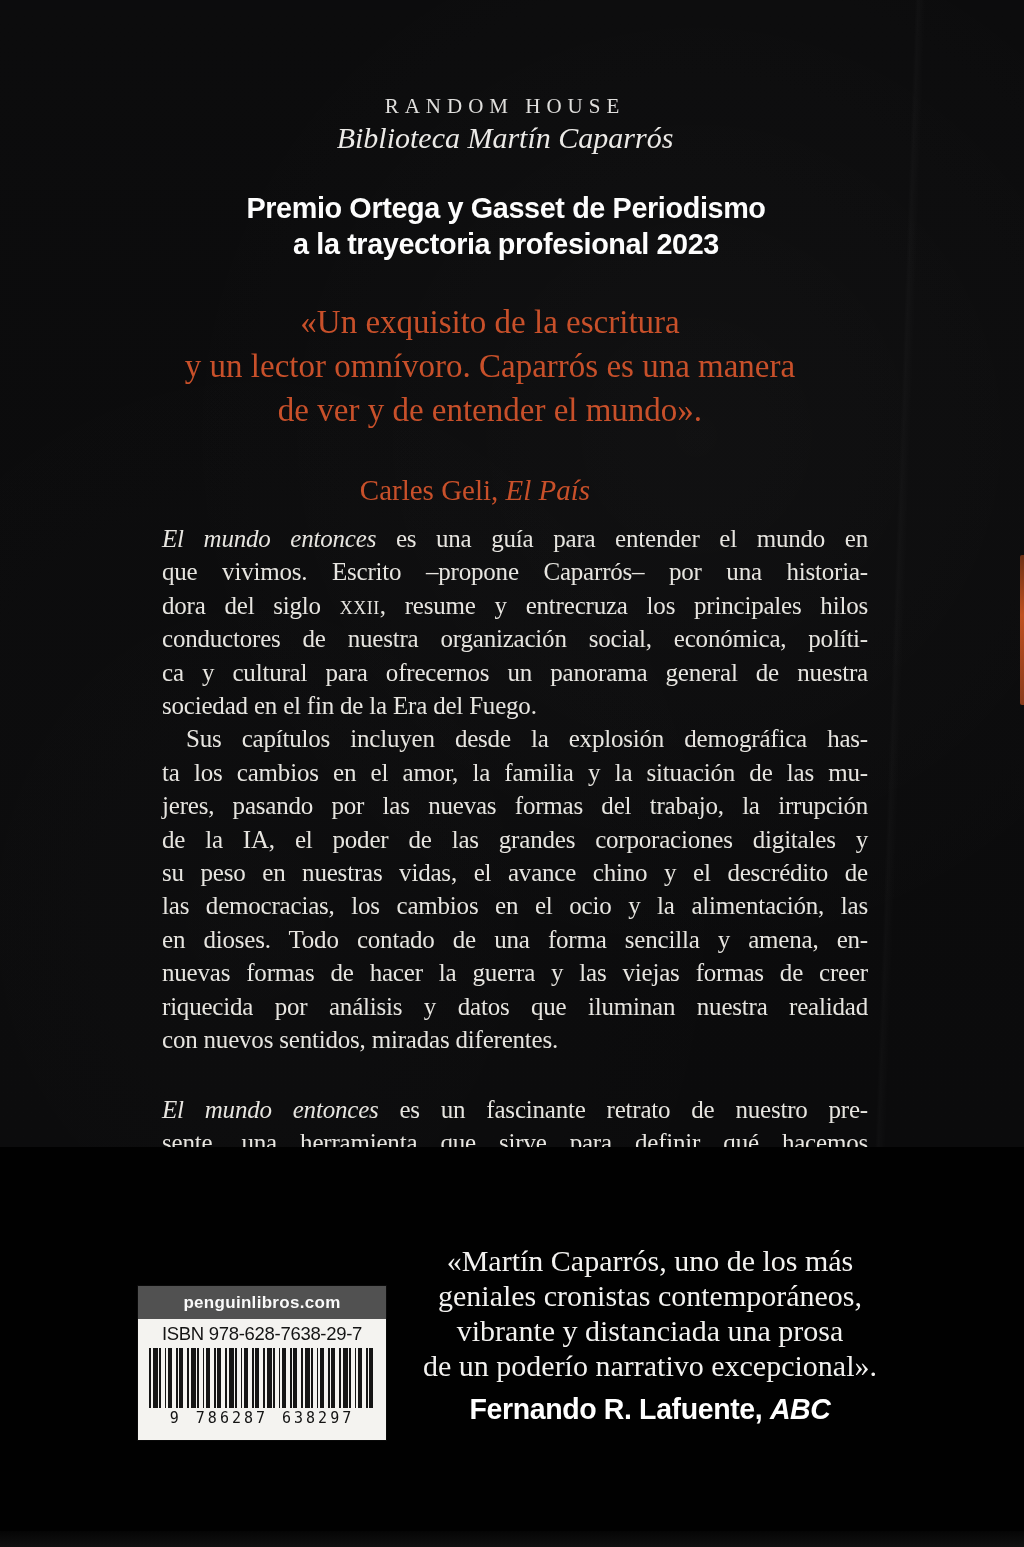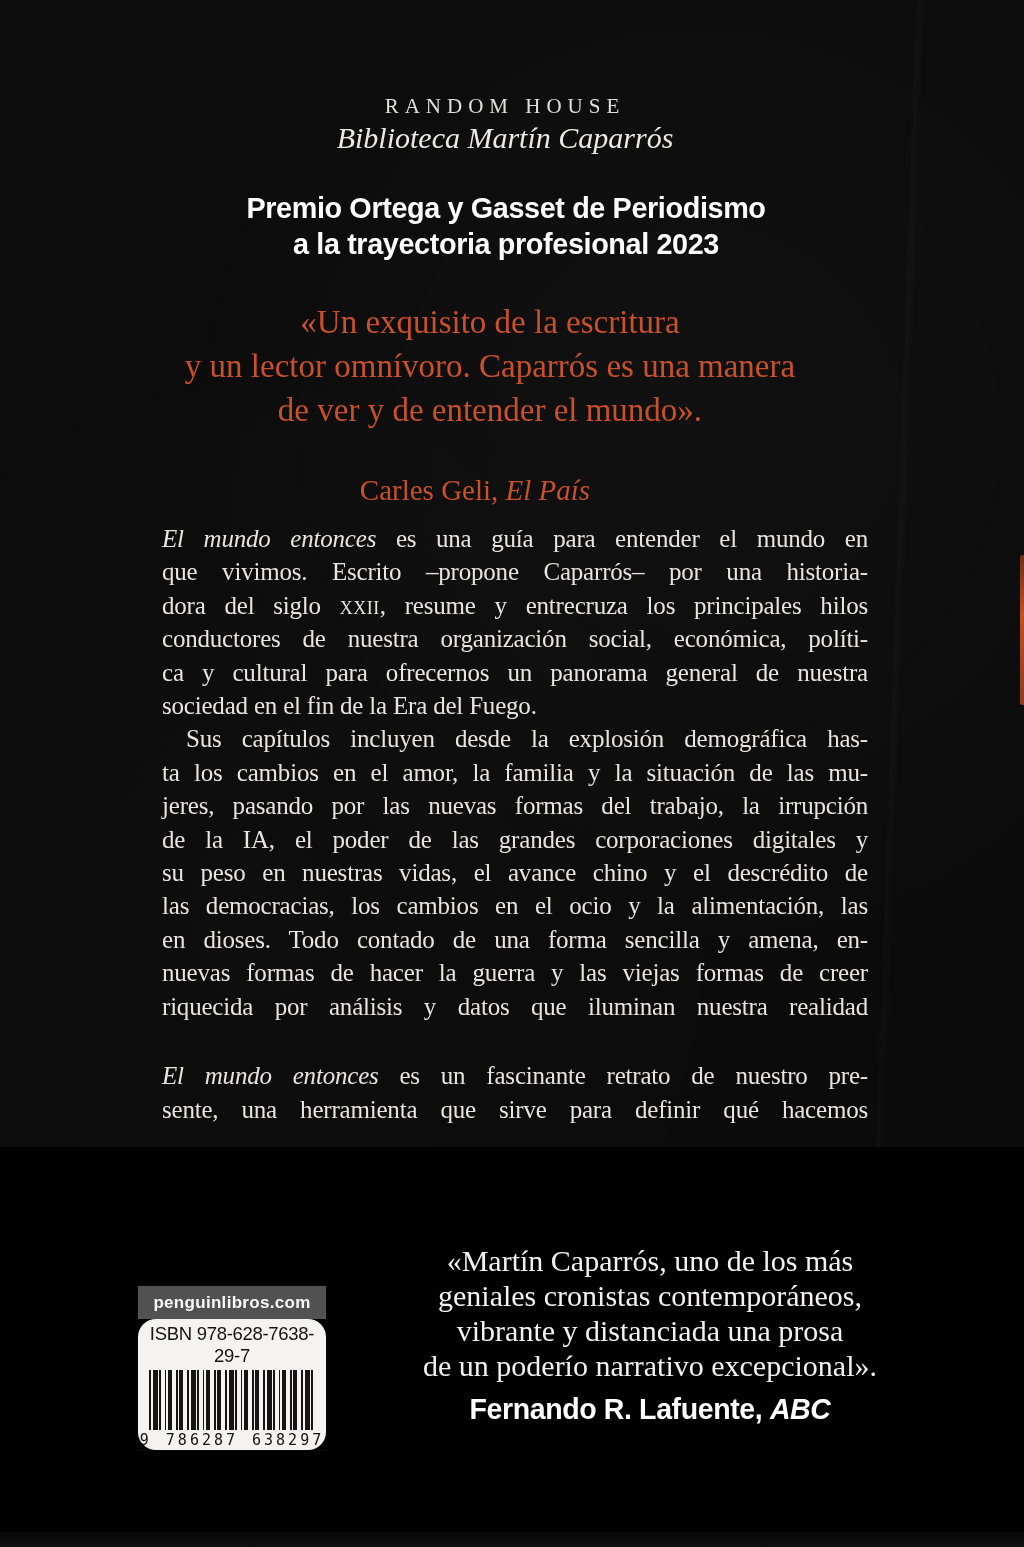--- a/index.html
+++ b/index.html
@@ -73,31 +73,31 @@
   .bottom-band{
     position:absolute;left:0;top:1147px;width:1024px;height:400px;
     background:#010101;
   }
   .surface-strip{
     position:absolute;left:0;bottom:0;width:1024px;height:16px;
     background:linear-gradient(#050505,#111);
   }
   
   .barcode-label{
-    position:absolute;left:138px;top:139px;width:188px;
+    position:absolute;left:138px;top:139px;width:248px;
     box-shadow:0 0 0 1px rgba(255,255,255,0.04);
   }
   .site-band{
     height:33px;background:#515151;
     display:flex;align-items:center;justify-content:center;
     font-family:"Liberation Sans", sans-serif;
     font-weight:bold;font-size:17px;color:#fafafa;letter-spacing:0.3px;
   }
   .label-white{
-    background:#f4f3f0;padding:4px 0 1px 0;border-radius:18px;
+    background:#f4f3f0;padding:4px 0 13px 0;
   }
   .isbn-line{
     text-align:center;
     font-family:"Liberation Sans", sans-serif;
     font-size:18.5px;color:#141414;letter-spacing:-0.3px;
   }
   .stripes{
     margin:3px 11px 0 11px;height:60px;
     background:repeating-linear-gradient(90deg,
       #151515 0 2px, #f4f3f0 2px 4px,
@@ -162,20 +162,21 @@
       <div class="para">
           <div class="bline ind"><span>Sus capítulos incluyen desde la explosión demográfica has-</span></div>
           <div class="bline"><span>ta los cambios en el amor, la familia y la situación de las mu-</span></div>
           <div class="bline"><span>jeres, pasando por las nuevas formas del trabajo, la irrupción</span></div>
           <div class="bline"><span>de la IA, el poder de las grandes corporaciones digitales y</span></div>
           <div class="bline"><span>su peso en nuestras vidas, el avance chino y el descrédito de</span></div>
           <div class="bline"><span>las democracias, los cambios en el ocio y la alimentación, las</span></div>
           <div class="bline"><span>en dioses. Todo contado de una forma sencilla y amena, en-</span></div>
           <div class="bline"><span>nuevas formas de hacer la guerra y las viejas formas de creer</span></div>
           <div class="bline"><span>riquecida por análisis y datos que iluminan nuestra realidad</span></div>
+          <div class="bline last"><span>con nuevos sentidos, miradas diferentes.</span></div>
         </div>
       <div class="para gap">
           <div class="bline"><span class="it">El mundo entonces</span><span> es un fascinante retrato de nuestro pre-</span></div>
           <div class="bline"><span>sente, una herramienta que sirve para definir qué hacemos</span></div>
         </div>
     </div>
 
     <div class="edge-sliver"></div>
   </div>
 

